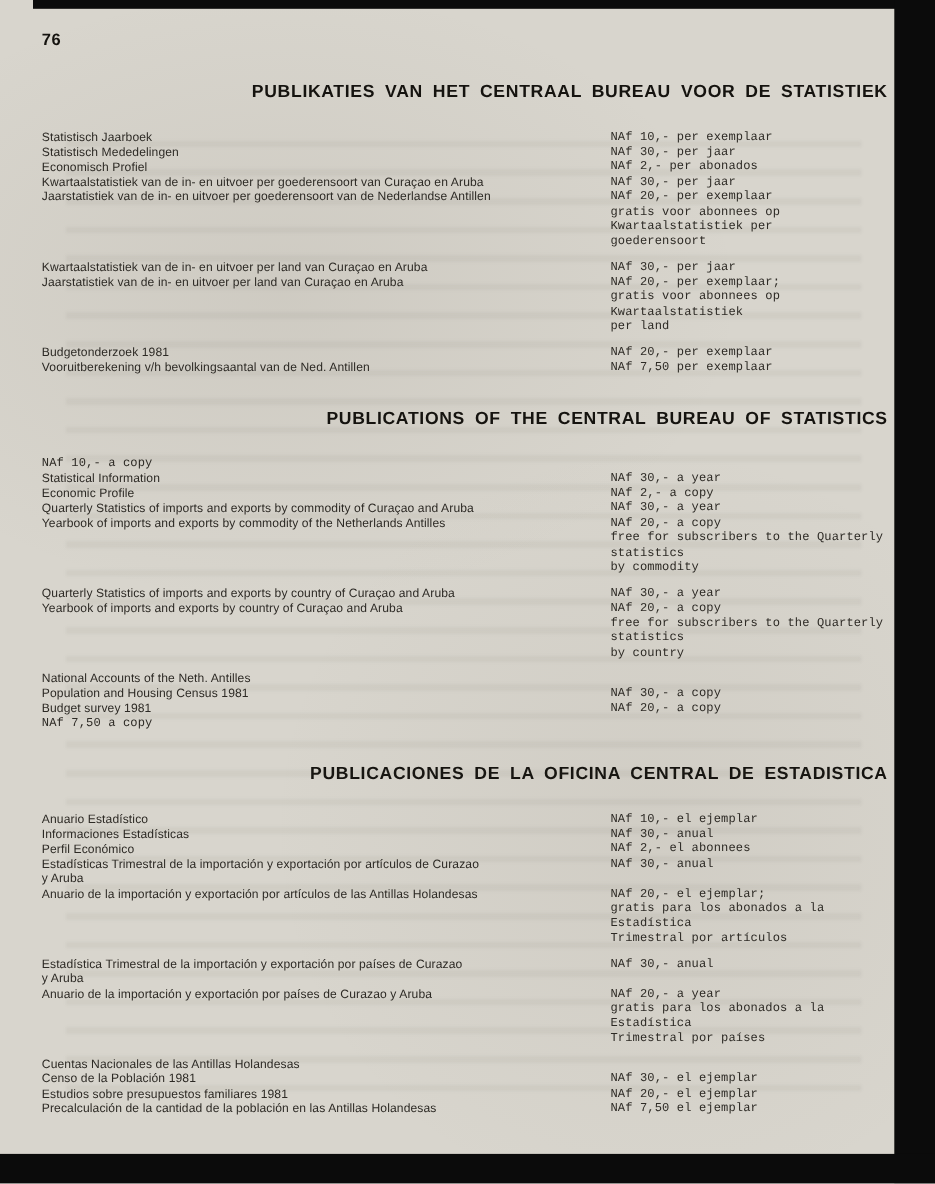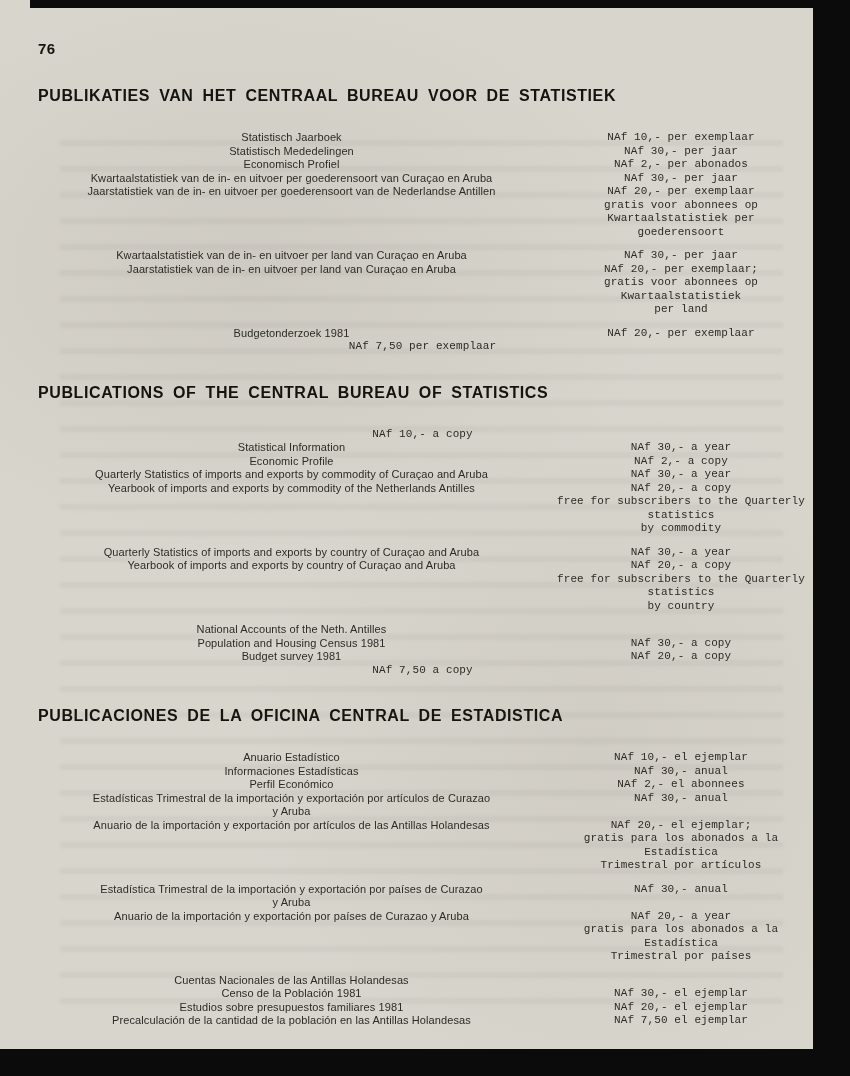--- a/index.html
+++ b/index.html
@@ -23,21 +23,20 @@
   .scan-bar { position: absolute; background: var(--scan-black); }
   .bar-top    { top: 0; left: 30px; right: 0; height: 8px; }
   .bar-right  { top: 0; right: 0; width: 37px; bottom: 0; }
   .bar-bottom { left: 0; right: 0; bottom: 0; height: 27px; }
 
   .content {
     position: absolute;
     top: 8px; left: 0; right: 37px; bottom: 27px;
     padding: 20px 6px 0 38px;
     color: var(--ink);
-    margin-top: 12px;
   }
   
   .content::before {
     content: "";
     position: absolute;
     top: 120px; left: 60px; right: 30px; bottom: 40px;
     background: repeating-linear-gradient(
       to bottom,
       rgba(82,76,66,0.06) 0 6px,
       transparent 6px 26px
@@ -46,28 +45,28 @@
     pointer-events: none;
   }
   .page-number {
     font-size: 15px;
     font-weight: bold;
     color: var(--ink-strong);
     letter-spacing: .5px;
   }
   .section-title {
     margin: 30px 0 26px;
-    text-align: left;
+    text-align: right;
     font-size: 16px;
     font-weight: bold;
     letter-spacing: .6px;
     word-spacing: 4px;
     color: var(--ink-strong);
   }
-  .pub-group { margin-bottom: 10px; text-align: center; }
+  .pub-group { margin-bottom: 10px; }
   .pub-row { display: flex; align-items: flex-start; position: relative; }
   .pub-name {
     flex: 0 0 517px;
     font-size: 11px;
     line-height: 13.5px;
     letter-spacing: .1px;
     white-space: pre-line;
     padding-right: 10px;
   }
   .pub-price {
@@ -127,20 +126,21 @@
 gratis voor abonnees op Kwartaalstatistiek
 per land</div>
             </div>
           </div>
           <div class="pub-group">
             <div class="pub-row">
               <div class="pub-name">Budgetonderzoek 1981</div>
               <div class="pub-price">NAf 20,- per exemplaar</div>
             </div>
             <div class="pub-row">
+              <div class="pub-name">Vooruitberekening v/h bevolkingsaantal van de Ned. Antillen</div>
               <div class="pub-price">NAf 7,50 per exemplaar</div>
             </div>
           </div>
         </section>
         <section class="pub-section">
           <h2 class="section-title">PUBLICATIONS OF THE CENTRAL BUREAU OF STATISTICS</h2>
           <div class="pub-group">
             <div class="pub-row">
               <div class="pub-price">NAf 10,- a copy</div>
             </div>

